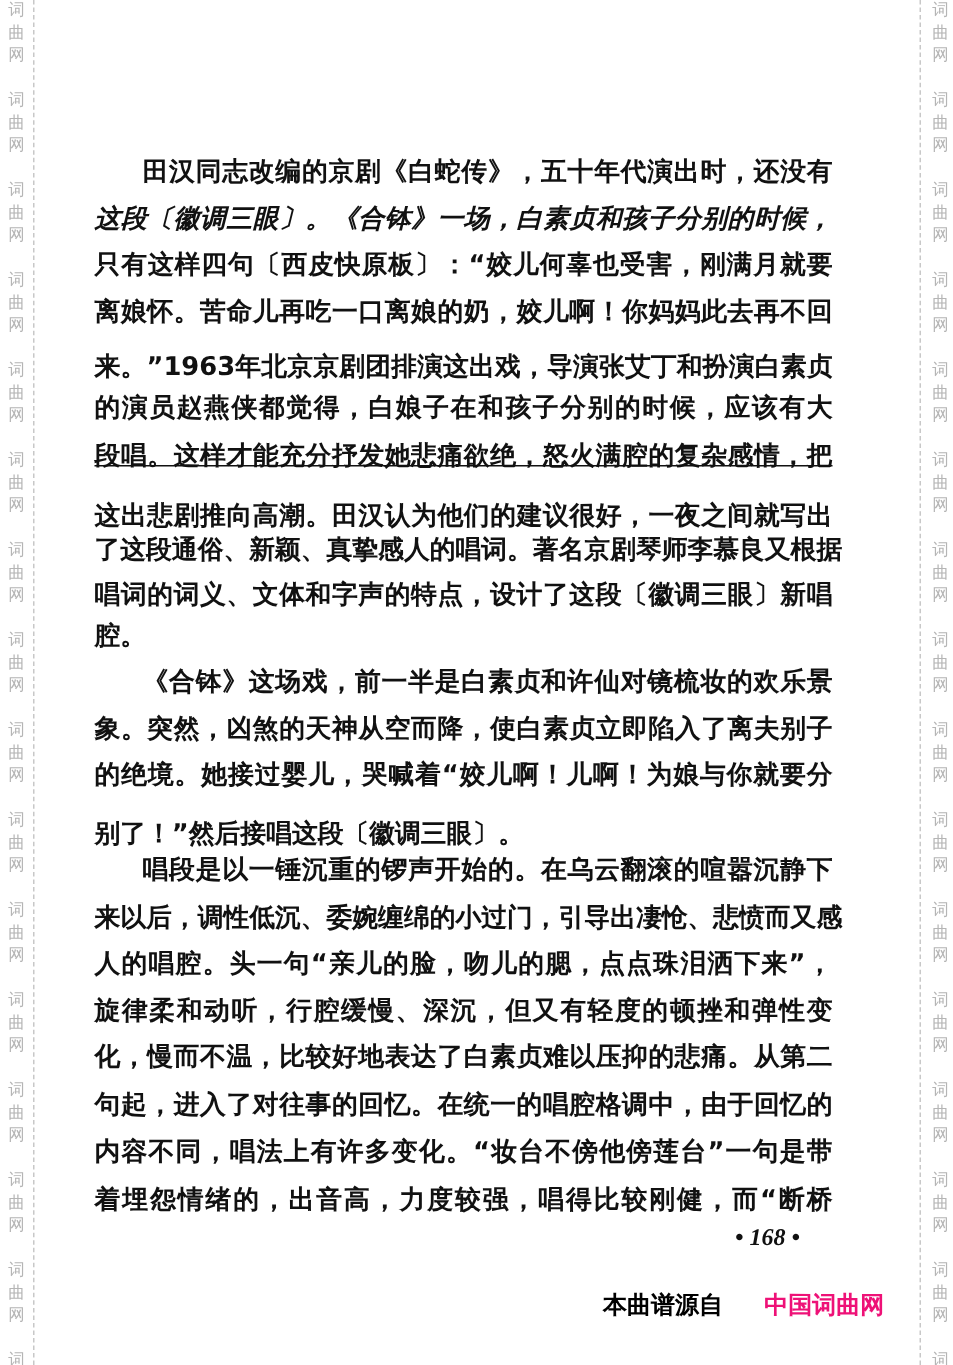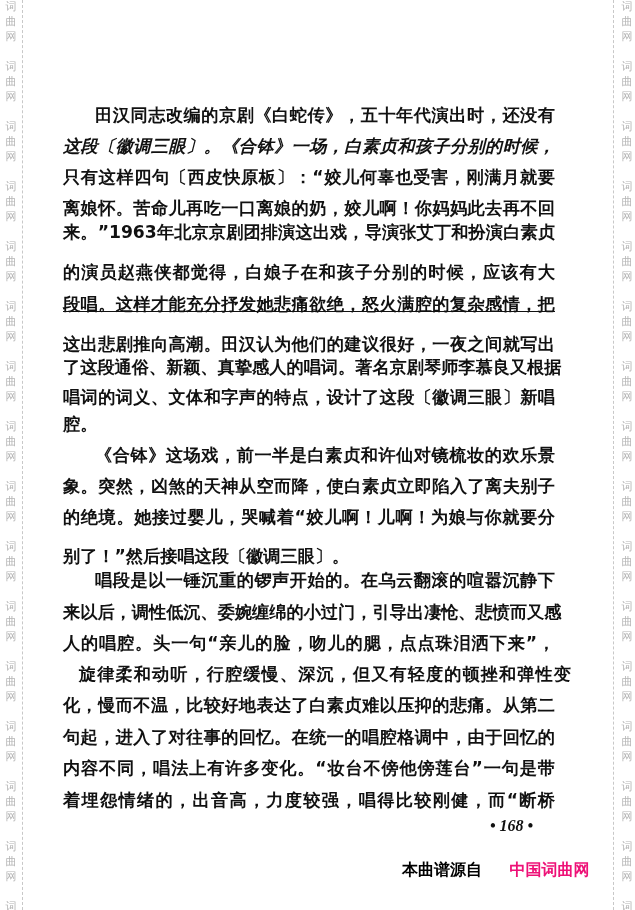--- a/index.html
+++ b/index.html
@@ -139,35 +139,35 @@
     <div class="wm" style="top: 855px;">曲</div>
     <div class="wm" style="top: 870px;">网</div>
     <div class="wm" style="top: 900px;">词</div>
   </div>
 
 <div class="page" id="page" style="top:0;">
     <div class="line indent" style="top: 103px;">田汉同志改编的京剧《白蛇传》，五十年代演出时，还没有</div>
     <div class="line" style="top: 134px; font-style: italic;">这段〔徽调三眼〕。《合钵》一场，白素贞和孩子分别的时候，</div>
     <div class="line" style="top: 165px;">只有这样四句〔西皮快原板〕：“姣儿何辜也受害，刚满月就要</div>
     <div class="line" style="top: 196px;">离娘怀。苦命儿再吃一口离娘的奶，姣儿啊！你妈妈此去再不回</div>
-    <div class="line" style="top: 220px;">来。”1963年北京京剧团排演这出戏，导演张艾丁和扮演白素贞</div>
+    <div class="line" style="top: 233px;">来。”1963年北京京剧团排演这出戏，导演张艾丁和扮演白素贞</div>
     <div class="line" style="top: 260px;">的演员赵燕侠都觉得，白娘子在和孩子分别的时候，应该有大</div>
     <div class="line" style="top: 292px; text-decoration: underline;">段唱。这样才能充分抒发她悲痛欲绝，怒火满腔的复杂感情，把</div>
     <div class="line" style="top: 312px; margin-top: 20px;">这出悲剧推向高潮。田汉认为他们的建议很好，一夜之间就写出</div>
     <div class="line" style="top: 355px;">了这段通俗、新颖、真挚感人的唱词。著名京剧琴师李慕良又根据</div>
     <div class="line" style="top: 385px;">唱词的词义、文体和字声的特点，设计了这段〔徽调三眼〕新唱</div>
     <div class="line last" style="top: 412px;">腔。</div>
     <div class="line indent" style="top: 443px;">《合钵》这场戏，前一半是白素贞和许仙对镜梳妆的欢乐景</div>
     <div class="line" style="top: 474px;">象。突然，凶煞的天神从空而降，使白素贞立即陷入了离夫别子</div>
     <div class="line" style="top: 505px;">的绝境。她接过婴儿，哭喊着“姣儿啊！儿啊！为娘与你就要分</div>
     <div class="line last" style="top: 544px;">别了！”然后接唱这段〔徽调三眼〕。</div>
     <div class="line indent" style="top: 568px;">唱段是以一锤沉重的锣声开始的。在乌云翻滚的喧嚣沉静下</div>
     <div class="line" style="top: 600px;">来以后，调性低沉、委婉缠绵的小过门，引导出凄怆、悲愤而又感</div>
     <div class="line" style="top: 631px;">人的唱腔。头一句“亲儿的脸，吻儿的腮，点点珠泪洒下来”，</div>
-    <div class="line" style="top: 662px; margin-left: 16px;">旋律柔和动听，行腔缓慢、深沉，但又有轻度的顿挫和弹性变</div>
+    <div class="line" style="top: 662px;">旋律柔和动听，行腔缓慢、深沉，但又有轻度的顿挫和弹性变</div>
     <div class="line" style="top: 693px;">化，慢而不温，比较好地表达了白素贞难以压抑的悲痛。从第二</div>
     <div class="line" style="top: 725px;">句起，进入了对往事的回忆。在统一的唱腔格调中，由于回忆的</div>
     <div class="line" style="top: 756px;">内容不同，唱法上有许多变化。“妆台不傍他傍莲台”一句是带</div>
     <div class="line" style="top: 788px;">着埋怨情绪的，出音高，力度较强，唱得比较刚健，而“断桥</div>
   </div>
 
 <div class="pagenum">• 168 •</div>
 
 <div class="footer">
   <span class="src">本曲谱源自</span>

